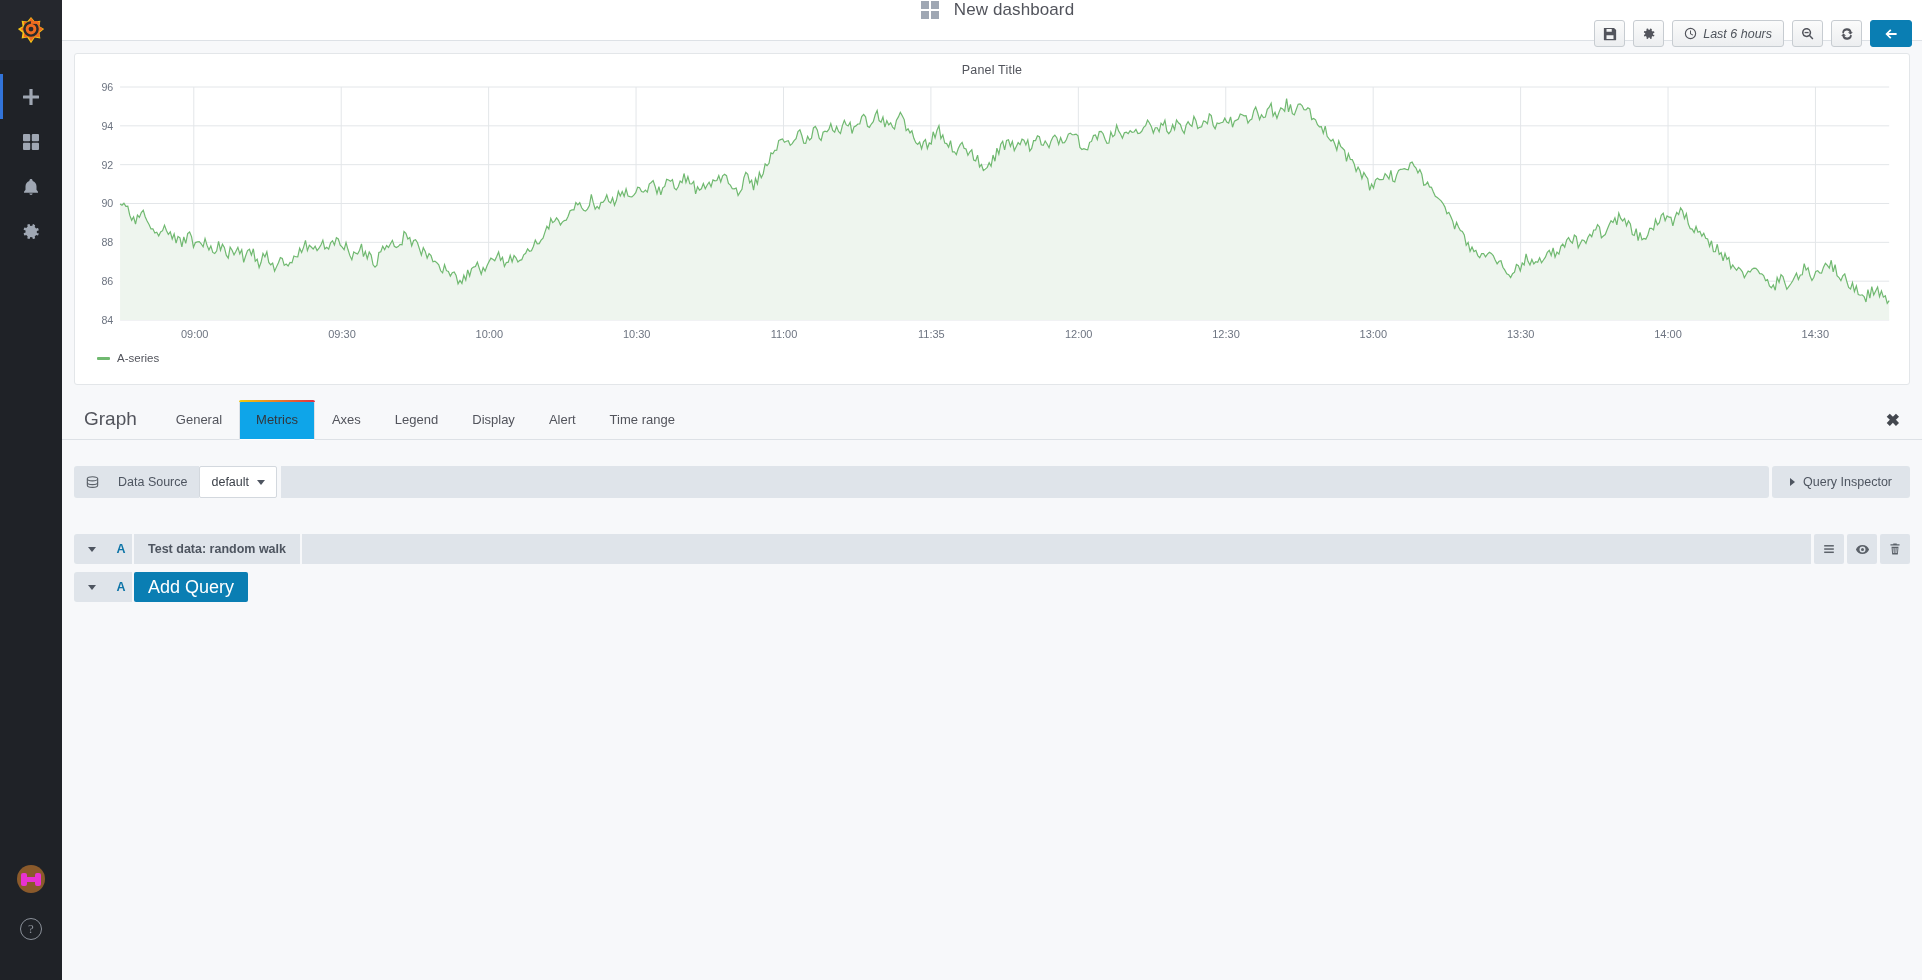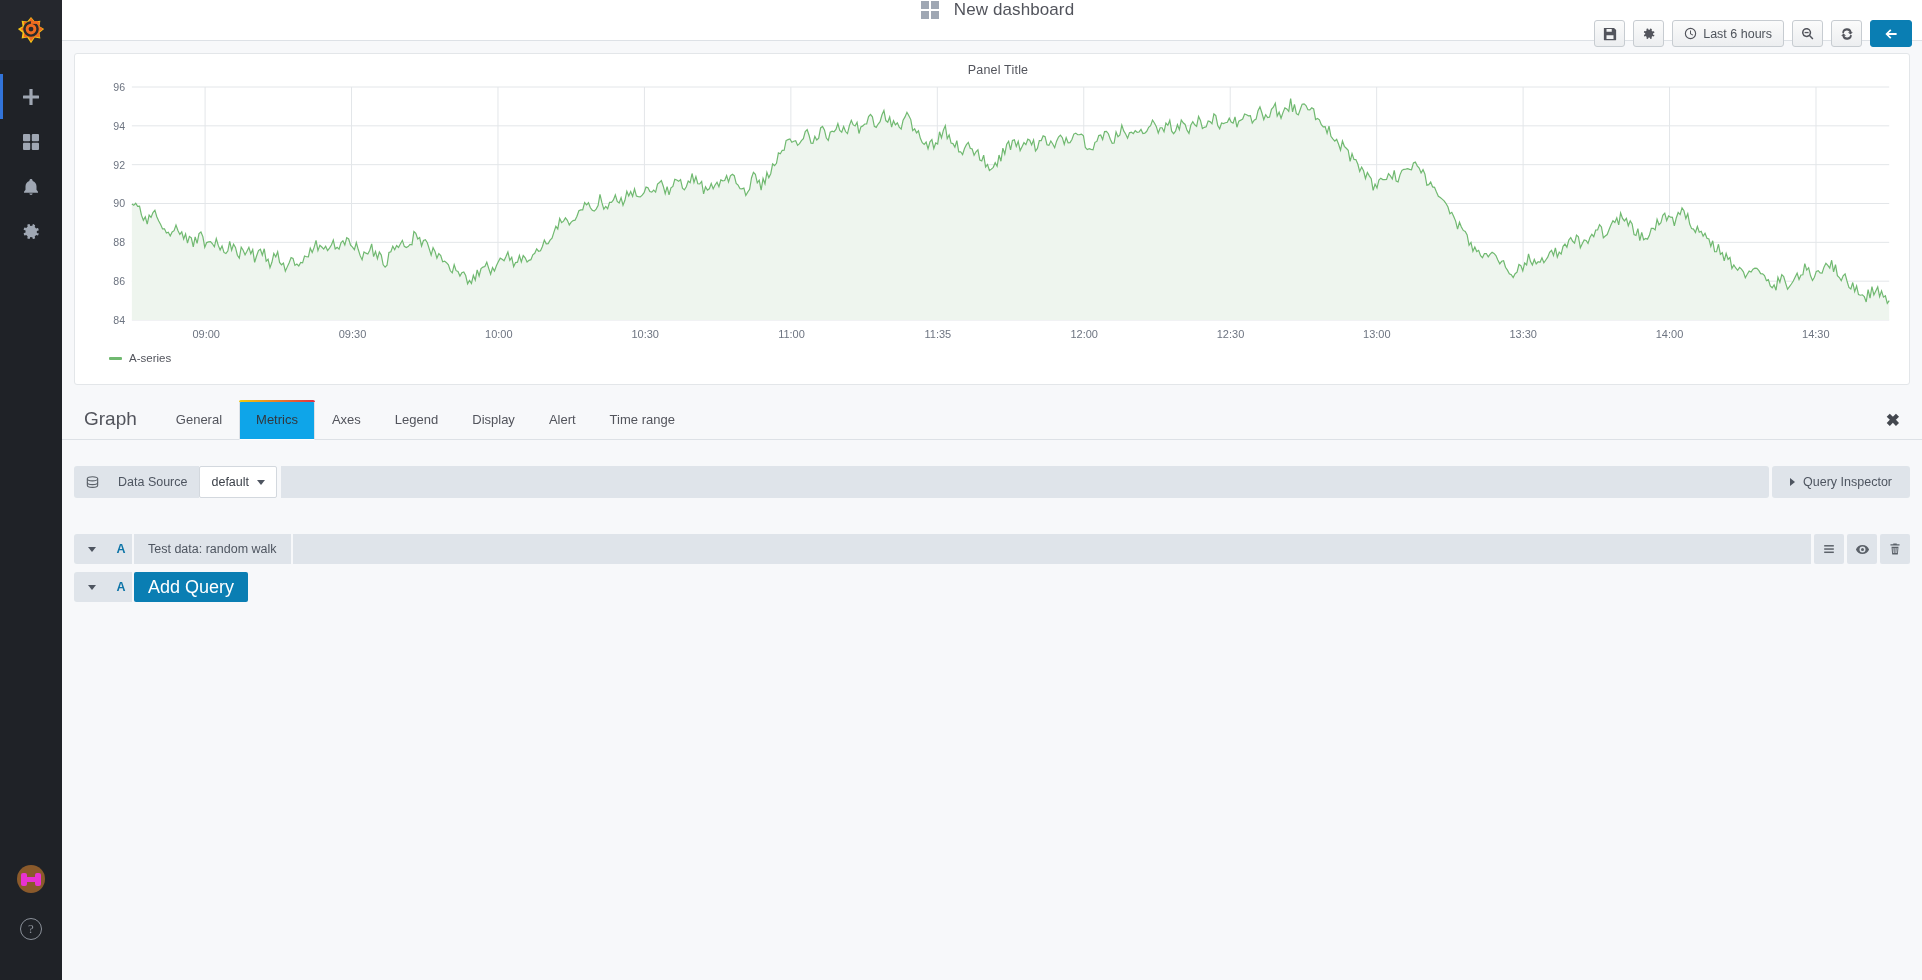--- a/index.html
+++ b/index.html
@@ -76,34 +76,34 @@
   .nav-right { margin-left: auto; display: flex; align-items: center; gap: 8px; }
   .btn {
     height: 27px; border-radius: 3px; border: 1px solid #c7ccd1;
     background: linear-gradient(#fbfbfb, #eceef0);
     color: #4f545c; font-size: 12.5px;
     display: flex; align-items: center; justify-content: center;
     padding: 0 9px; cursor: pointer; gap: 5px;
   }
   .btn svg { fill: #52545c; }
   .btn-square { width: 31px; padding: 0; }
-  .btn-group { display: flex; gap: 8px; }
+  .btn-group { display: flex; gap: 8px; font-style: italic; }
   .btn-time { padding: 0 11px; gap: 6px; }
   .btn-back {
     height: 27px; min-width: 42px; border-radius: 3px;
     background: #0a7eb3; border: 1px solid #0a7eb3;
     display: flex; align-items: center; justify-content: center; cursor: pointer;
   }
   .btn-back svg { fill: #fff; }
 
   
   .panel-wrap { padding: 12px 12px 0 12px; }
   .panel {
     background: #fff; border: 1px solid #e3e6e9; border-radius: 3px;
-    height: 332px; position: relative; padding-left: 12px;
+    height: 332px; position: relative;
   }
   .panel-title {
     text-align: center; font-size: 12.5px; color: #52545c;
     padding-top: 9px; font-weight: 400; letter-spacing: .2px;
   }
   .plot { position: relative; margin: 6px 14px 0 14px; height: 265px; }
   .plot-svg { display: block; width: 100%; height: 243px; }
   .xaxis {
     position: relative; height: 20px;
     margin-left: 32px; margin-right: 6px;
@@ -192,21 +192,21 @@
     width: 0; height: 0; border-left: 4px solid transparent;
     border-right: 4px solid transparent; border-top: 5px solid #4e5560;
   }
   .q-letter {
     width: 22px; height: 30px; background: #dfe4ea; color: #0f75a8;
     font-size: 12.5px; font-weight: bold;
     display: flex; align-items: center; justify-content: center;
   }
   .q-name {
     height: 30px; background: #dfe4ea; color: #4e5560; font-size: 12.5px;
-    display: flex; align-items: center; padding: 0 14px; margin-left: 2px;
+    display: flex; align-items: center; padding: 0 14px; margin-left: 2px; font-weight: bold;
   }
   .q-filler { flex: 1; height: 30px; background: #dfe4ea; margin-left: 2px; }
   .q-actions { display: flex; gap: 3px; margin-left: 3px; }
   .q-act {
     width: 30px; height: 30px; background: #dfe4ea;
     display: flex; align-items: center; justify-content: center; cursor: pointer;
     border-radius: 2px;
   }
   .q-act svg { fill: #5b6169; }
   .add-query-btn {

